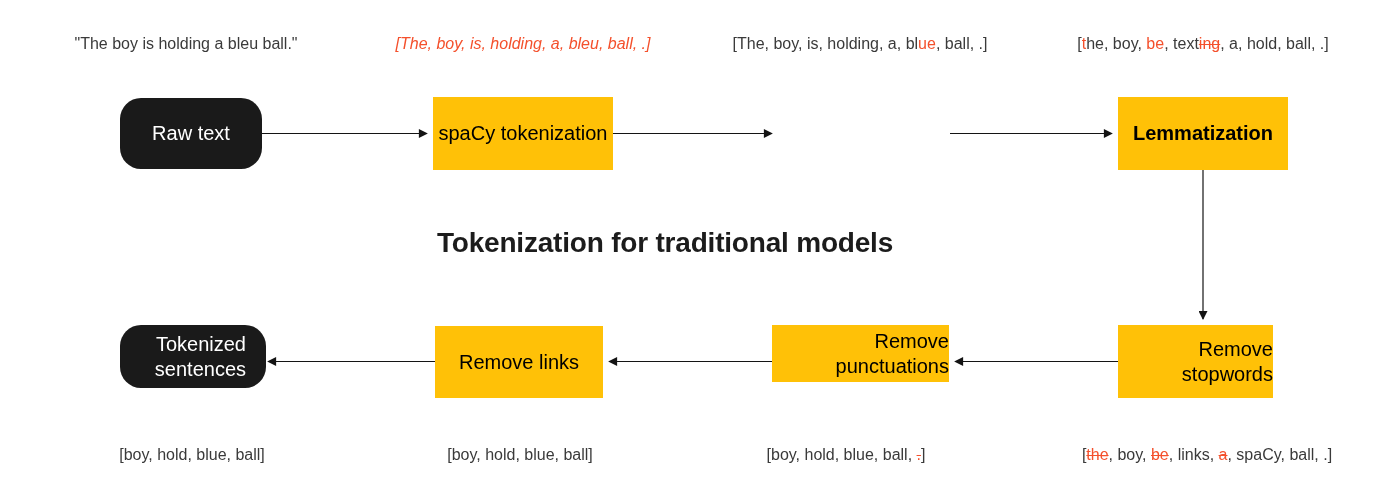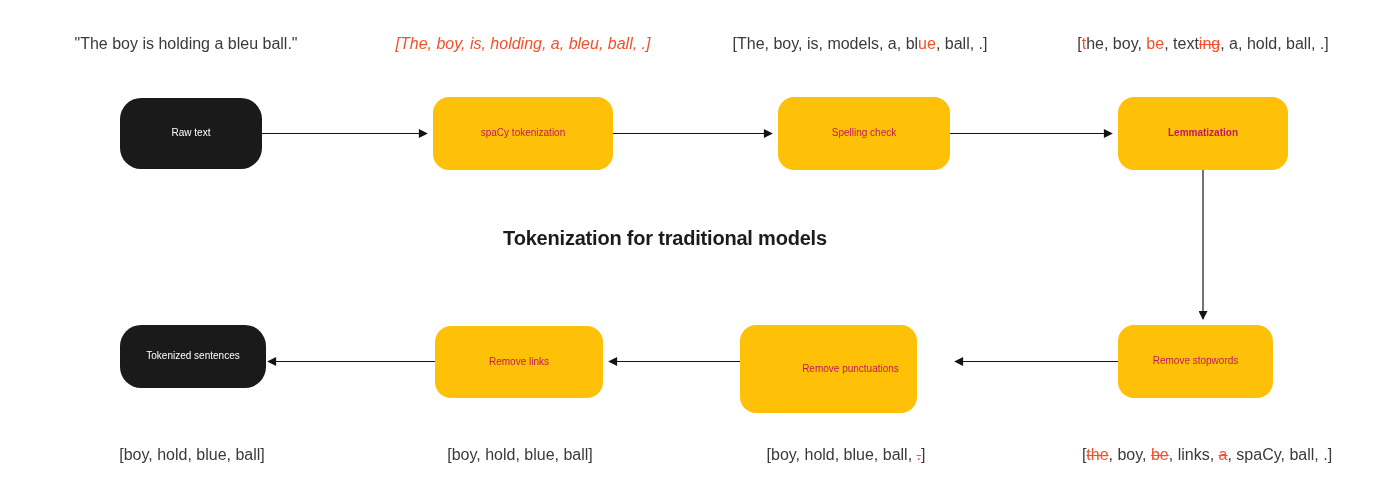--- a/index.html
+++ b/index.html
@@ -25,81 +25,79 @@
     color:var(--ink);
     text-align:center;
     white-space:nowrap;
   }
   .annotation .red{color:var(--red);}
   .annotation .strike{text-decoration:line-through;}
   .node{
     position:absolute;
     display:flex;align-items:center;justify-content:center;
     text-align:right;
-    font-size:10px;
+    font-size:20px;
     line-height:1.25;
   }
   .node.process{
     background:var(--yellow);
-    color:#be185d;
-    border-radius:16px;
+    color:#000000;
   }
   .node.terminal{
     background:var(--node-black);
     color:#ffffff;
     border-radius:21px;
     padding:0 20px;
   }
   .title{
     position:absolute;
     top:227px;left:0;width:1330px;
     text-align:center;
-    font-size:20px;
+    font-size:28px;
     font-weight:700;
     letter-spacing:-0.2px;
     color:var(--title-ink);
     white-space:nowrap;
   }
   svg.wires{position:absolute;top:0;left:0;width:1378px;height:500px;}
 </style>
 </head>
 <body>
 
 <div class="canvas">
 
   <div class="annotation" style="top:33px;left:36px;width:300px;"><span>"The boy is holding a bleu ball."</span></div>
   <div class="annotation" style="top:33px;left:373px;width:300px;font-style:italic;"><span class="red">[The, boy, is, holding, a, bleu, ball, .]</span></div>
-  <div class="annotation" style="top:33px;left:710px;width:300px;"><span>[The, boy, is, models, a, bl</span><span class="red">ue</span><span>, ball, .]</span></div>
+  <div class="annotation" style="top:33px;left:710px;width:300px;"><span>[The, boy, is, holding, a, bl</span><span class="red">ue</span><span>, ball, .]</span></div>
   <div class="annotation" style="top:33px;left:1043px;width:320px;"><span>[</span><span class="red">t</span><span>he, boy, </span><span class="red">be</span><span>, text</span><span class="red strike">ing</span><span>, a, hold, ball, .]</span></div>
 
   <svg class="wires" viewBox="0 0 1378 500">
     <defs>
       <marker id="ah" viewBox="0 0 10 10" refX="9" refY="5" markerWidth="12" markerHeight="9" markerUnits="userSpaceOnUse" orient="auto">
         <path d="M0,0 L10,5 L0,10 z" fill="#141414"></path>
       </marker>
     </defs>
     <line x1="262" y1="133.5" x2="427" y2="133.5" stroke="#141414" stroke-width="1.2" marker-end="url(#ah)"></line>
     <line x1="613" y1="133.5" x2="772" y2="133.5" stroke="#141414" stroke-width="1.2" marker-end="url(#ah)"></line>
     <line x1="950" y1="133.5" x2="1112" y2="133.5" stroke="#141414" stroke-width="1.2" marker-end="url(#ah)"></line>
     <line x1="1203" y1="170" x2="1203" y2="319" stroke="#141414" stroke-width="1.2" marker-end="url(#ah)"></line>
     <line x1="1118" y1="361.5" x2="955" y2="361.5" stroke="#141414" stroke-width="1.2" marker-end="url(#ah)"></line>
     <line x1="772" y1="361.5" x2="609" y2="361.5" stroke="#141414" stroke-width="1.2" marker-end="url(#ah)"></line>
     <line x1="435" y1="361.5" x2="268" y2="361.5" stroke="#141414" stroke-width="1.2" marker-end="url(#ah)"></line>
   </svg>
 
   <div class="node terminal" style="top:98px;left:120px;width:142px;height:71px;">Raw text</div>
   <div class="node process" style="top:97px;left:433px;width:180px;height:73px;">spaCy tokenization</div>
-  <div class="node process" style="top:97px;left:778px;width:172px;height:73px;">Spelling check</div>
   <div class="node process" style="top:97px;left:1118px;width:170px;height:73px;font-weight:bold;">Lemmatization</div>
 
   <div class="title">Tokenization for traditional models</div>
 
   <div class="node terminal" style="top:325px;left:120px;width:146px;height:63px;">Tokenized sentences</div>
   <div class="node process" style="top:326px;left:435px;width:168px;height:72px;">Remove links</div>
-  <div class="node process" style="top:325px;left:740px;width:177px;height:88px;padding-left:44px;">Remove punctuations</div>
+  <div class="node process" style="top:325px;left:772px;width:177px;height:57px;padding-left:44px;">Remove punctuations</div>
   <div class="node process" style="top:325px;left:1118px;width:155px;height:73px;">Remove stopwords</div>
 
   <div class="annotation" style="top:444px;left:42px;width:300px;"><span>[boy, hold, blue, ball]</span></div>
   <div class="annotation" style="top:444px;left:370px;width:300px;"><span>[boy, hold, blue, ball]</span></div>
   <div class="annotation" style="top:444px;left:696px;width:300px;"><span>[boy, hold, blue, ball, </span><span class="red strike">.</span><span>]</span></div>
   <div class="annotation" style="top:444px;left:1047px;width:320px;"><span>[</span><span class="red strike">the</span><span>, boy, </span><span class="red strike">be</span><span>, links, </span><span class="red strike">a</span><span>, spaCy, ball, .]</span></div>
 
 </div>
 
 </body></html>

